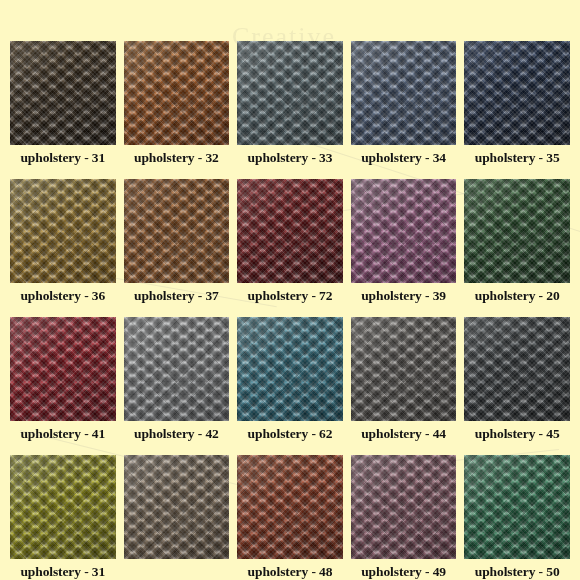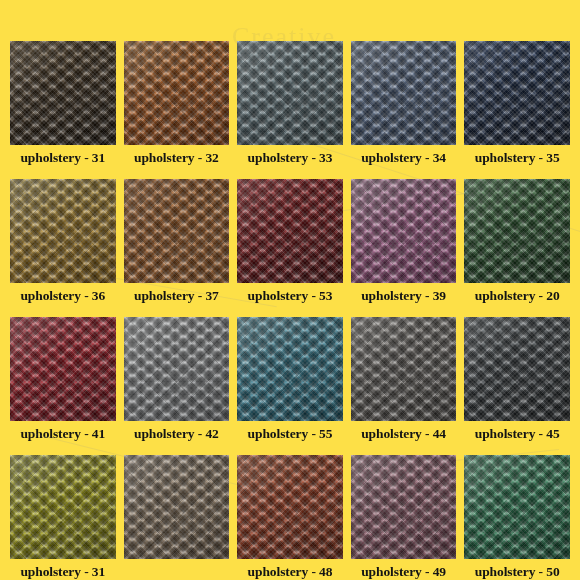--- a/index.html
+++ b/index.html
@@ -12,21 +12,21 @@
     width: 580px;
     height: 580px;
     overflow: hidden;
     font-family: "Liberation Serif", "DejaVu Serif", serif;
   }
 
   #sheet {
     position: relative;
     width: 580px;
     height: 580px;
-    background: #fde047;
+    background: #fef9c3;
     box-sizing: border-box;
     padding: 41px 10px 18px 10px;
   }
 
   #swatch-grid {
     display: grid;
     grid-template-columns: repeat(5, 1fr);
     grid-template-rows: repeat(4, 1fr);
     column-gap: 16px;
     row-gap: 4px;
@@ -241,21 +241,21 @@
         </div>
         <div class="swatch-label">upholstery - 37</div>
       </div>
       <div class="swatch-cell">
         <div class="swatch-tile" style="background-color: rgb(168, 12, 16); background-image: linear-gradient(160deg, rgb(212, 38, 42) 0%, rgb(168, 12, 16) 45%, rgb(109, 2, 5) 100%);">
           <div class="quilt-puff"></div>
           <div class="quilt-stitch"></div>
           <div class="quilt-buttons"></div>
           <div class="quilt-shade"></div>
         </div>
-        <div class="swatch-label">upholstery - 53</div>
+        <div class="swatch-label">upholstery - 72</div>
       </div>
       <div class="swatch-cell">
         <div class="swatch-tile" style="background-color: rgb(232, 126, 192); background-image: linear-gradient(160deg, rgb(249, 180, 220) 0%, rgb(232, 126, 192) 45%, rgb(196, 86, 156) 100%);">
           <div class="quilt-puff"></div>
           <div class="quilt-stitch"></div>
           <div class="quilt-buttons"></div>
           <div class="quilt-shade"></div>
         </div>
         <div class="swatch-label">upholstery - 39</div>
       </div>
@@ -286,21 +286,21 @@
         </div>
         <div class="swatch-label">upholstery - 42</div>
       </div>
       <div class="swatch-cell">
         <div class="swatch-tile" style="background-color: rgb(67, 176, 206); background-image: linear-gradient(160deg, rgb(129, 210, 230) 0%, rgb(67, 176, 206) 45%, rgb(31, 136, 166) 100%);">
           <div class="quilt-puff"></div>
           <div class="quilt-stitch"></div>
           <div class="quilt-buttons"></div>
           <div class="quilt-shade"></div>
         </div>
-        <div class="swatch-label">upholstery - 55</div>
+        <div class="swatch-label">upholstery - 62</div>
       </div>
       <div class="swatch-cell">
         <div class="swatch-tile" style="background-color: rgb(141, 135, 128); background-image: linear-gradient(160deg, rgb(182, 176, 168) 0%, rgb(141, 135, 128) 45%, rgb(102, 97, 91) 100%);">
           <div class="quilt-puff"></div>
           <div class="quilt-stitch"></div>
           <div class="quilt-buttons"></div>
           <div class="quilt-shade"></div>
         </div>
         <div class="swatch-label">upholstery - 44</div>
       </div>

